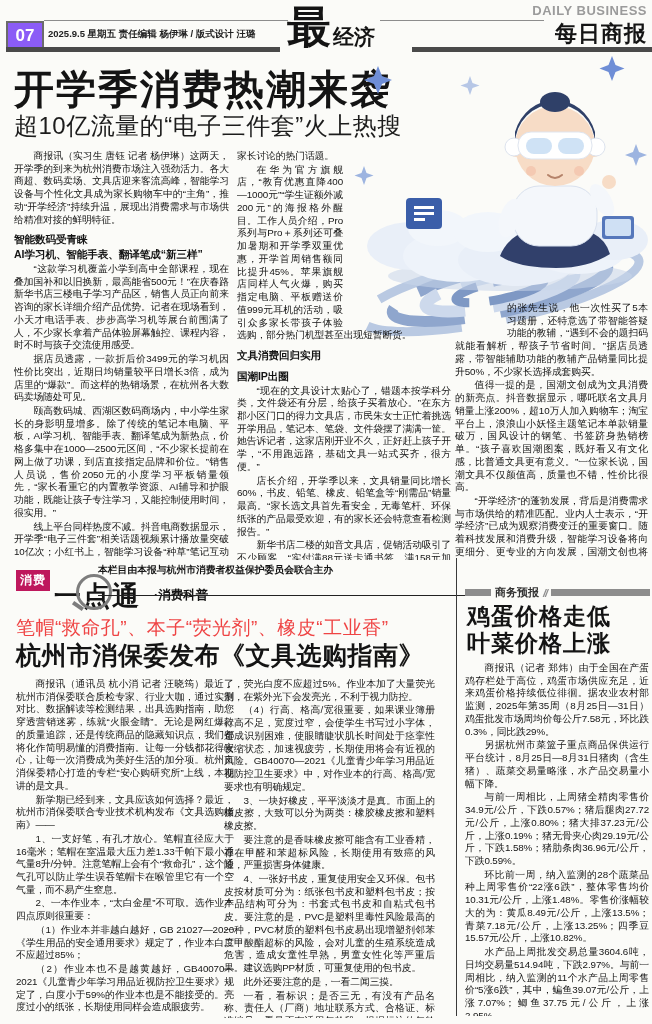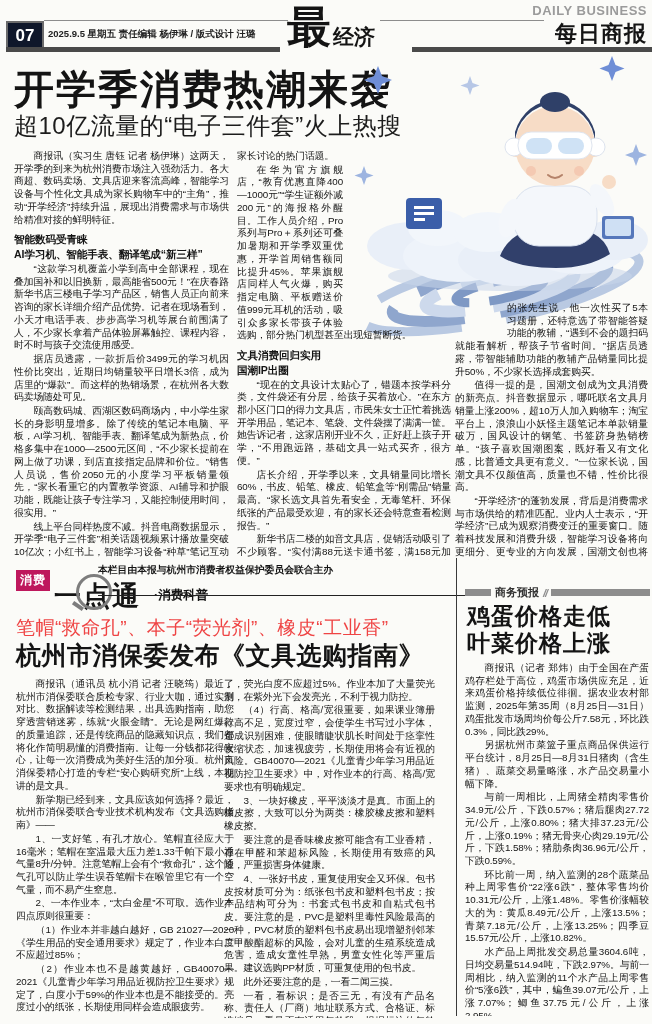--- a/index.html
+++ b/index.html
@@ -1,21 +1,21 @@
 <!DOCTYPE html>
 <html><head>
 <meta charset="utf-8">
 <style>
   html,body{margin:0;padding:0;background:#e8e8e4;}
   .page{position:relative;width:652px;height:1024px;background:#fbfbf8;overflow:hidden;
         font-family:"Liberation Sans","DejaVu Sans",sans-serif;color:#141414;}
   
   .hairline{position:absolute;height:1px;background:#8d8d8d;}
   .thickbar{position:absolute;height:5px;background:#4a4a4a;}
-  .pagenum{position:absolute;left:6px;top:21px;width:34px;height:26px;background:#0f172a;
+  .pagenum{position:absolute;left:6px;top:21px;width:34px;height:26px;background:#8b5cf6;
            border:2px solid #6b6b6b;color:#fff;font-size:17px;font-weight:bold;
            display:flex;align-items:center;justify-content:center;}
   .dateline{position:absolute;left:48px;top:28px;font-size:9.5px;font-weight:bold;color:#222;}
   .logo-big{position:absolute;left:287px;top:5px;font-size:44px;font-weight:900;line-height:1;}
   .logo-small{position:absolute;left:333px;top:23px;font-size:21px;font-weight:900;}
   .mast-en{position:absolute;right:5px;top:3px;font-size:13px;font-weight:bold;color:#9b9b9b;letter-spacing:.5px;}
   .mast-cn{position:absolute;right:5px;top:19px;font-size:22px;font-weight:900;letter-spacing:1px;}
   
   .lead-headline{position:absolute;left:14px;top:62px;font-size:40px;font-weight:900;letter-spacing:2px;}
   .lead-subhead{position:absolute;left:14px;top:110px;font-size:24px;font-weight:500;color:#1c1c1c;letter-spacing:.5px;}
@@ -151,21 +151,21 @@
     <p>据店员透露，一款折后价3499元的学习机因性价比突出，近期日均销量较平日增长3倍，成为店里的“爆款”。而这样的热销场景，在杭州各大数码卖场随处可见。</p>
     <p>颐高数码城、西湖区数码商场内，中小学生家长的身影明显增多。除了传统的笔记本电脑、平板，AI学习机、智能手表、翻译笔成为新热点，价格多集中在1000—2500元区间，“不少家长提前在网上做了功课，到店直接指定品牌和价位。”销售人员说，售价2050元的小度学习平板销量领先，“家长看重它的内置教学资源、AI辅导和护眼功能，既能让孩子专注学习，又能控制使用时间，很实用。”</p>
     <p>线上平台同样热度不减。抖音电商数据显示，开学季“电子三件套”相关话题视频累计播放量突破10亿次；小红书上，智能学习设备“种草”笔记互动量环比提升200%，其中AI学习机测评笔记平均收藏量是平日的3倍，“如何选学习机不踩坑”成为</p>
   </div>
 
   <div class="col" id="lead-col2">
     <span class="swirl-spacer"></span>
     <p class="cont">家长讨论的热门话题。</p>
     <p>在华为官方旗舰店，“教育优惠直降400—1000元”“学生证额外减200元”的海报格外醒目。工作人员介绍，Pro系列与Pro＋系列还可叠加暑期和开学季双重优惠，开学首周销售额同比提升45%。苹果旗舰店同样人气火爆，购买指定电脑、平板赠送价值999元耳机的活动，吸引众多家长带孩子体验选购，部分热门机型甚至出现短暂断货。</p>
     <p class="colhead first">文具消费回归实用</p>
-    <p class="colhead" style="margin-top:1px;">国潮IP出圈</p>
+    <p class="colhead" style="margin-top:7px;">国潮IP出圈</p>
     <p>“现在的文具设计太贴心了，错题本按学科分类，文件袋还有分层，给孩子买着放心。”在东方郡小区门口的得力文具店，市民朱女士正忙着挑选开学用品，笔记本、笔袋、文件袋摆了满满一筐。她告诉记者，这家店刚开业不久，正好赶上孩子开学，“不用跑远路，基础文具一站式买齐，很方便。”</p>
     <p>店长介绍，开学季以来，文具销量同比增长60%，书皮、铅笔、橡皮、铅笔盒等“刚需品”销量最高。“家长选文具首先看安全，无毒笔杆、环保纸张的产品最受欢迎，有的家长还会特意查看检测报告。”</p>
     <p>新华书店二楼的如音文具店，促销活动吸引了不少顾客。“实付满88元送卡通书签，满158元加价20元换购全科书套包。”店员说，开学首周，文具日均销售额比平时多了3倍，笔记本、钢笔等个性化文具很受学生喜欢。</p>
 
   </div>
 
   <div class="col" id="lead-col3">
     <span class="cloud-spacer"></span>
     <p class="cont">的张先生说，他一次性买了5本习题册，还特意选了带智能答疑功能的教辅，“遇到不会的题扫码就能看解析，帮孩子节省时间。”据店员透露，带智能辅助功能的教辅产品销量同比提升50%，不少家长选择成套购买。</p>
     <p>值得一提的是，国潮文创成为文具消费的新亮点。抖音数据显示，哪吒联名文具月销量上涨200%，超10万人加入购物车；淘宝平台上，浪浪山小妖怪主题笔记本单款销量破万，国风设计的钢笔、书签跻身热销榜单。“孩子喜欢国潮图案，既好看又有文化感，比普通文具更有意义。”一位家长说，国潮文具不仅颜值高，质量也不错，性价比很高。</p>

